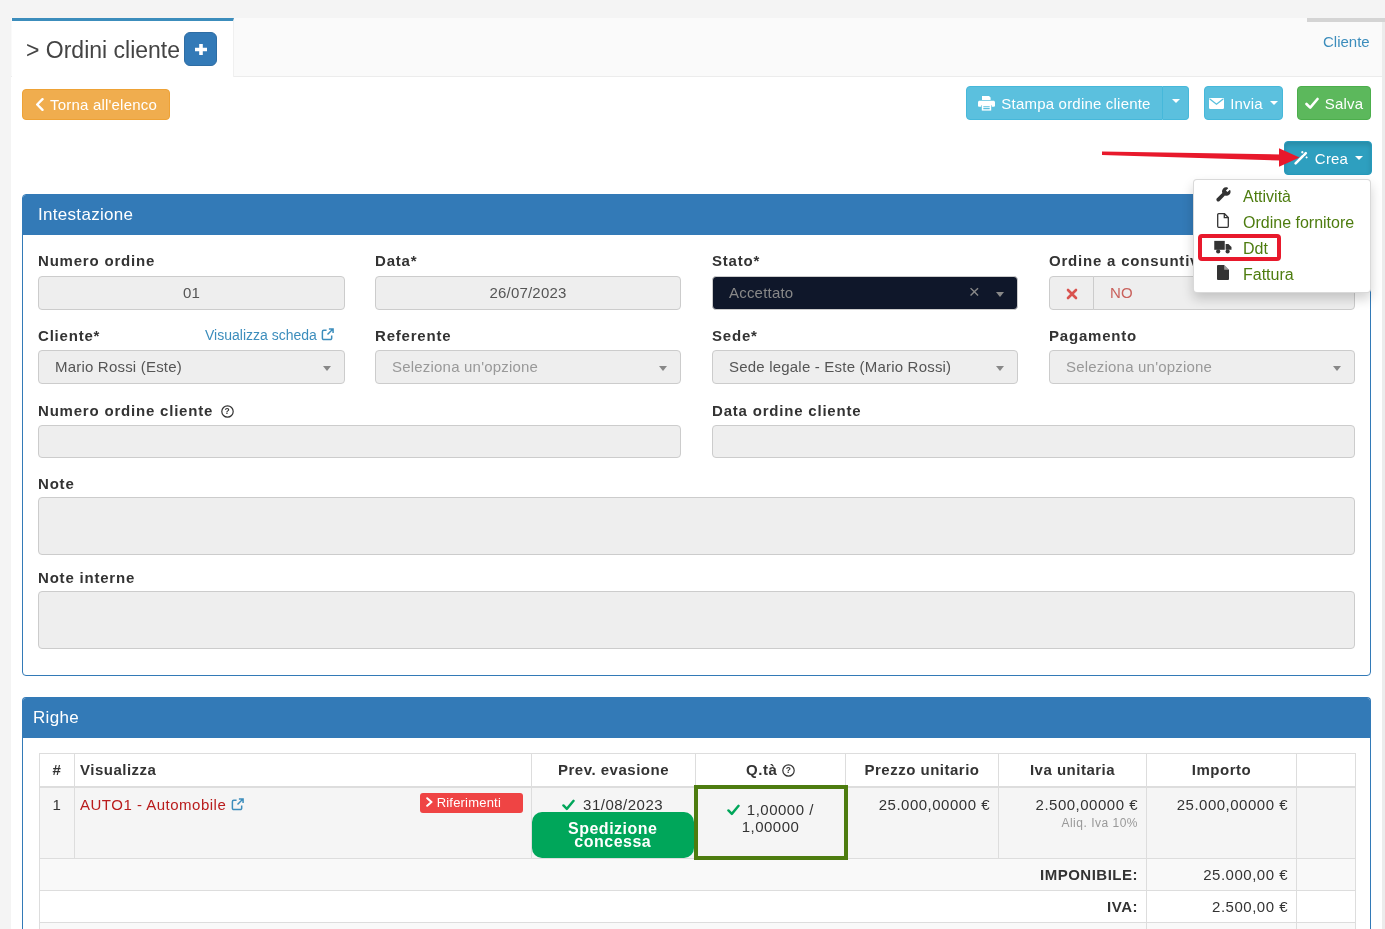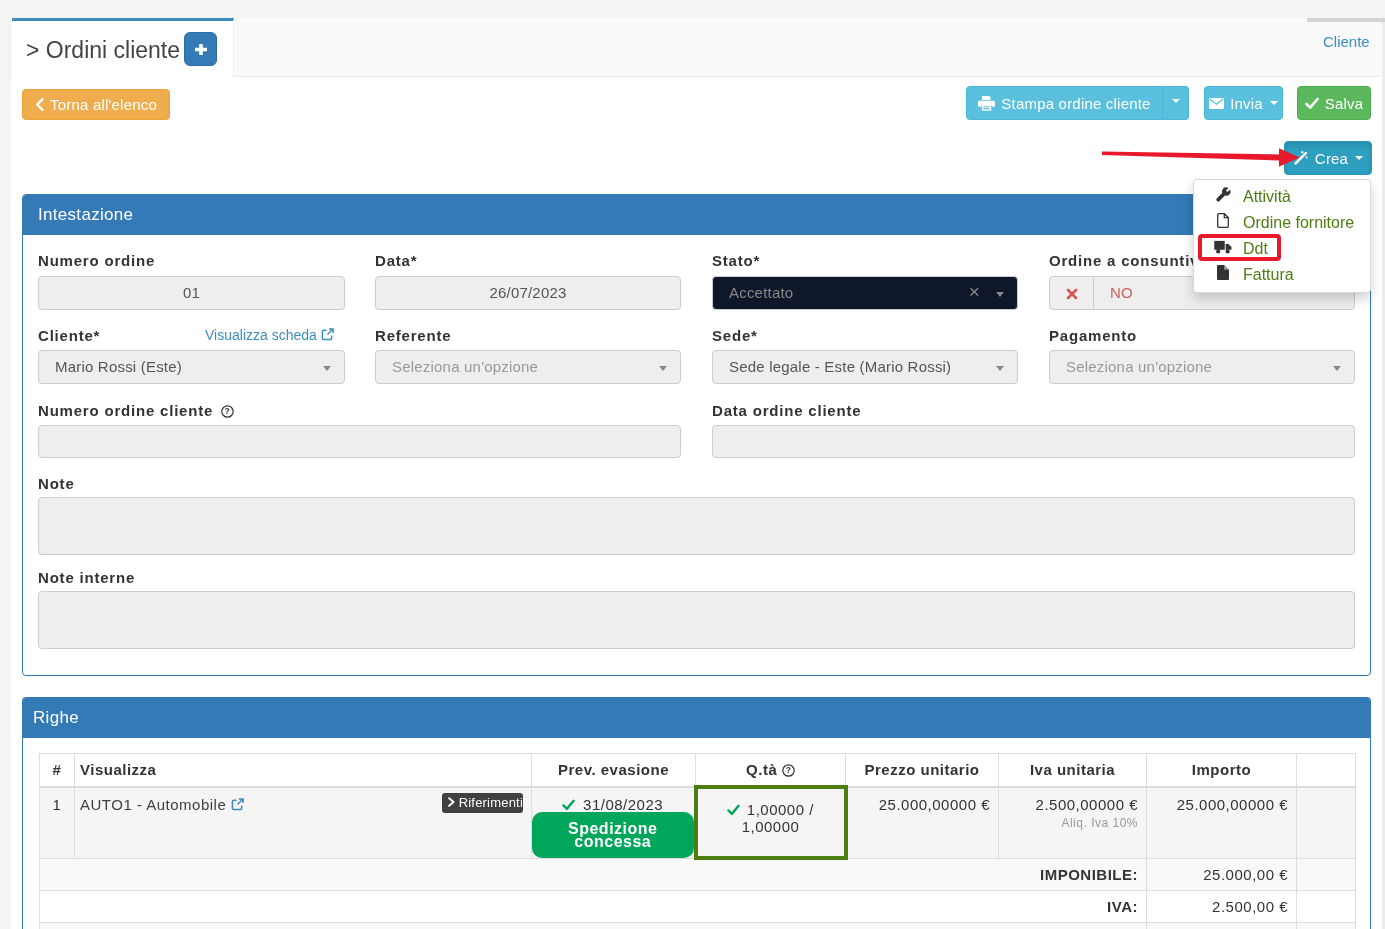--- a/index.html
+++ b/index.html
@@ -154,26 +154,26 @@
               <text x="6.5" y="9.4" font-size="8.5" font-weight="bold" fill="#333" text-anchor="middle" font-family="Liberation Sans">?</text>
             </svg></th>
 <th style="border:1px solid #ddd;border-bottom:2px solid #ddd;text-align:center">Prezzo unitario</th>
 <th style="border:1px solid #ddd;border-bottom:2px solid #ddd;text-align:center">Iva unitaria</th>
 <th style="border:1px solid #ddd;border-bottom:2px solid #ddd;text-align:center">Importo</th>
 <th style="border:1px solid #ddd;border-bottom:2px solid #ddd"></th>
 </tr>
 <tr style="height:70px;background:#f5f5f5;vertical-align:top">
 <td style="border:1px solid #ddd;text-align:center;padding-top:8px">1</td>
 <td style="border:1px solid #ddd;padding:8px 8px 8px 5px">
-  <a style="color:#404040">AUTO1 - Automobile
+  <a style="color:#b91c1c">AUTO1 - Automobile
   <svg width="13" height="13" viewBox="0 0 14 14" style="vertical-align:-1px">
                 <path d="M6 2.5 H3 a1.5 1.5 0 0 0-1.5 1.5 v7 A1.5 1.5 0 0 0 3 12.5 h7 a1.5 1.5 0 0 0 1.5-1.5 V8" fill="none" stroke="#3c8dbc" stroke-width="1.6"></path>
                 <path d="M8.5 1 h4.5 v4.5 M12.6 1.4 L7 7" fill="none" stroke="#3c8dbc" stroke-width="1.6"></path>
               </svg></a>
-  <span style="float:right;background:#404040;color:#fff;border-radius:3px;font-size:13px;letter-spacing:0.2px;padding:2px 0 3px 6px;margin-top:-3px">
+  <span style="float:right;background:#ef4444;color:#fff;border-radius:3px;font-size:13px;letter-spacing:0.2px;padding:2px 22px 3px 6px;margin-top:-3px">
   <svg width="7" height="10" viewBox="0 0 7 10" style="margin-right:4px">
                 <path d="M1.2 1.2 L5.5 5 L1.2 8.8" fill="none" stroke="#fff" stroke-width="2" stroke-linecap="round" stroke-linejoin="round"></path>
               </svg>Riferimenti</span>
 </td>
 <td style="border:1px solid #ddd;text-align:center;padding-top:8px">
   <svg width="13" height="12" viewBox="0 0 14 13" style="vertical-align:-1px;margin-right:3px">
               <path d="M1.5 7 L5.2 10.7 L12.5 2" fill="none" stroke="#00a65a" stroke-width="2.6" stroke-linecap="round" stroke-linejoin="round"></path>
             </svg> 31/08/2023<br>
   <span style="display:inline-block;background:#00a65a;color:#fff;border-radius:10px;font-size:16px;font-weight:bold;line-height:13px;padding:10px 10px;margin-top:-1px">Spedizione concessa</span>
 </td>

